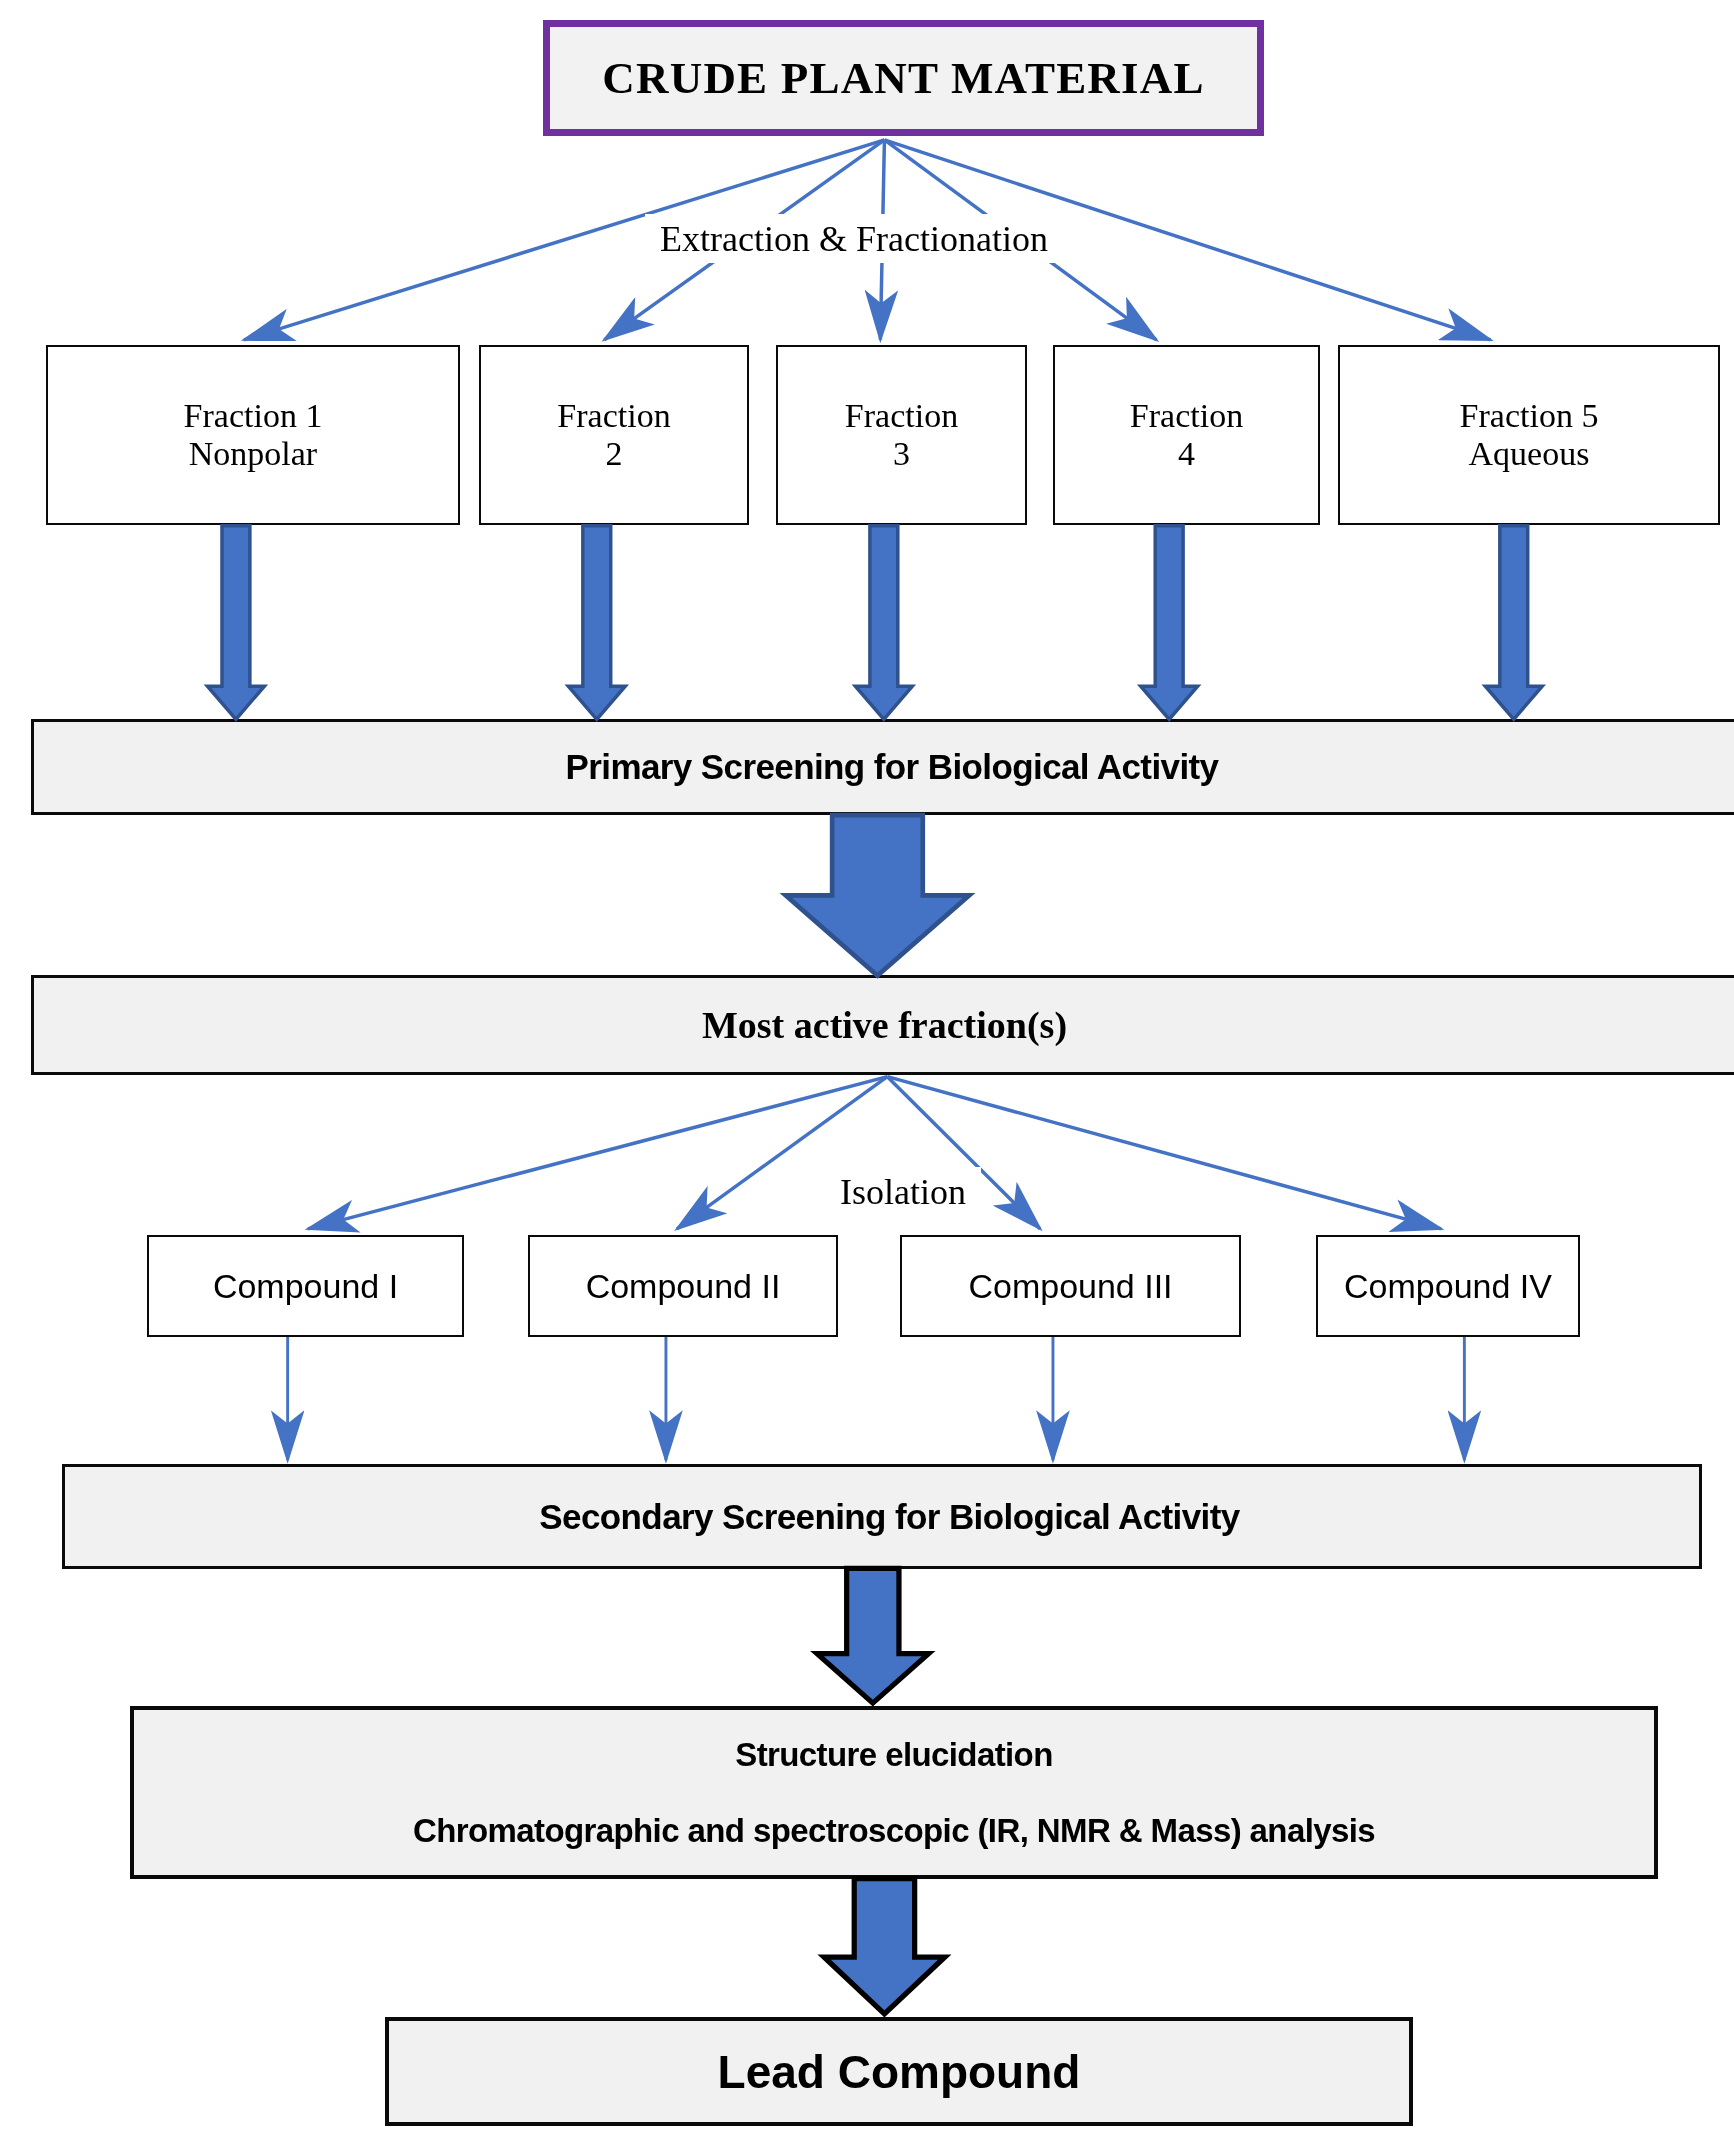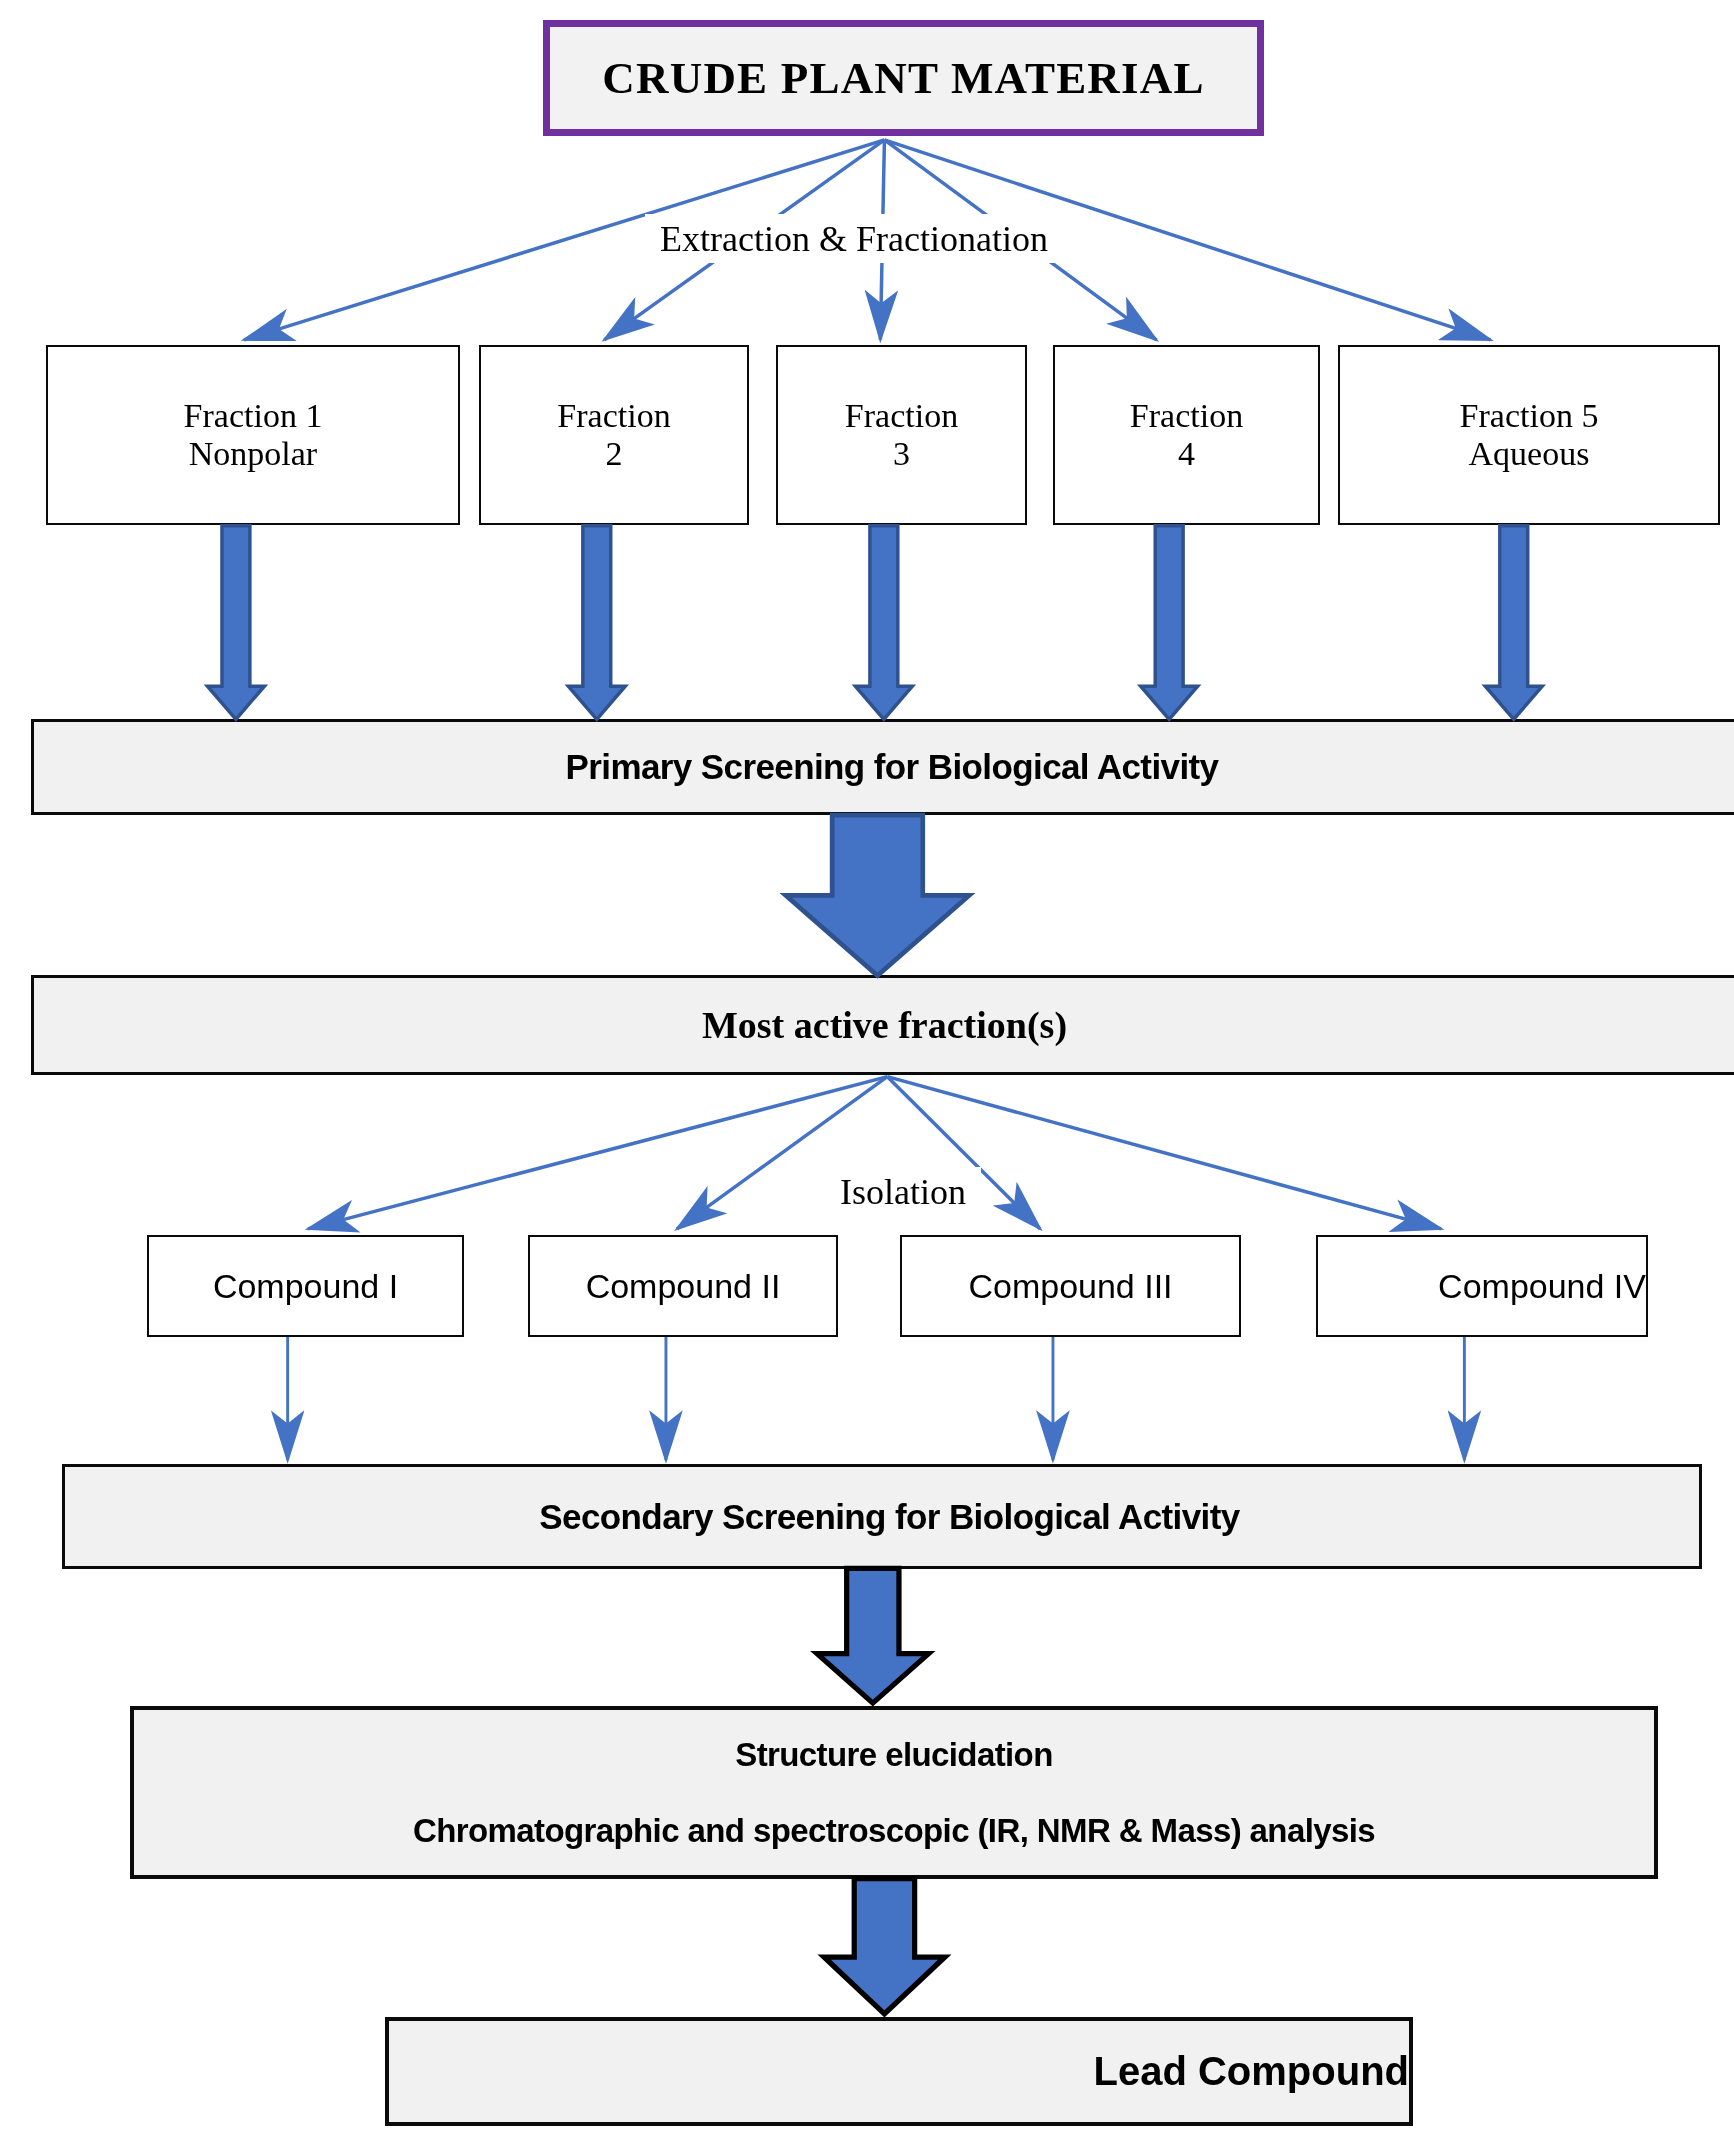--- a/index.html
+++ b/index.html
@@ -35,21 +35,21 @@
     border:2.9px solid #0a0a0a;background:#ffffff;
     font-family:"Liberation Sans", sans-serif;font-size:34px;
   }
   .structbox{
     border:4.1px solid #0a0a0a;background:#f1f1f1;
     flex-direction:column;row-gap:38px;
     font-family:"Liberation Sans", sans-serif;font-weight:bold;font-size:33px;letter-spacing:-0.6px;
   }
   .leadbox{
     border:4.1px solid #0a0a0a;background:#f1f1f1;
-    font-family:"Liberation Sans", sans-serif;font-weight:bold;font-size:40px;justify-content:flex-end;
+    font-family:"Liberation Sans", sans-serif;font-weight:bold;font-size:46px;
   }
   .floatlabel{
     z-index:4;background:#ffffff;padding:3.5px 15px;
     font-size:36px;font-family:"Liberation Serif", serif;
     display:flex;align-items:center;justify-content:center;text-align:center;
   }
   #arrowlayer{position:absolute;left:0;top:0;z-index:3;pointer-events:none;}
 </style>
 </head>
 <body>
@@ -143,21 +143,21 @@
 
   <div class="abs node compbox" style="left:130px;top:1235px;width:317px;height:102px;">
     <span>Compound I</span>
   </div>
   <div class="abs node compbox" style="left:511px;top:1235px;width:310px;height:102px;">
     <span>Compound II</span>
   </div>
   <div class="abs node compbox" style="left:883px;top:1235px;width:341px;height:102px;">
     <span>Compound III</span>
   </div>
-  <div class="abs node compbox" style="left:1299px;top:1235px;width:332px;height:102px;justify-content:flex-end;">
+  <div class="abs node compbox" style="left:1299px;top:1235px;width:264px;height:102px;">
     <span>Compound IV</span>
   </div>
 
   <div class="abs node bar sans" style="left:45px;top:1464px;width:1640px;height:105px;">
     <span>Secondary Screening for Biological Activity</span>
   </div>
 
   <div class="abs node structbox" style="left:113px;top:1706px;width:1528px;height:173px;">
     <span>Structure elucidation</span>
     <span>Chromatographic and spectroscopic (IR, NMR &amp; Mass) analysis</span>

